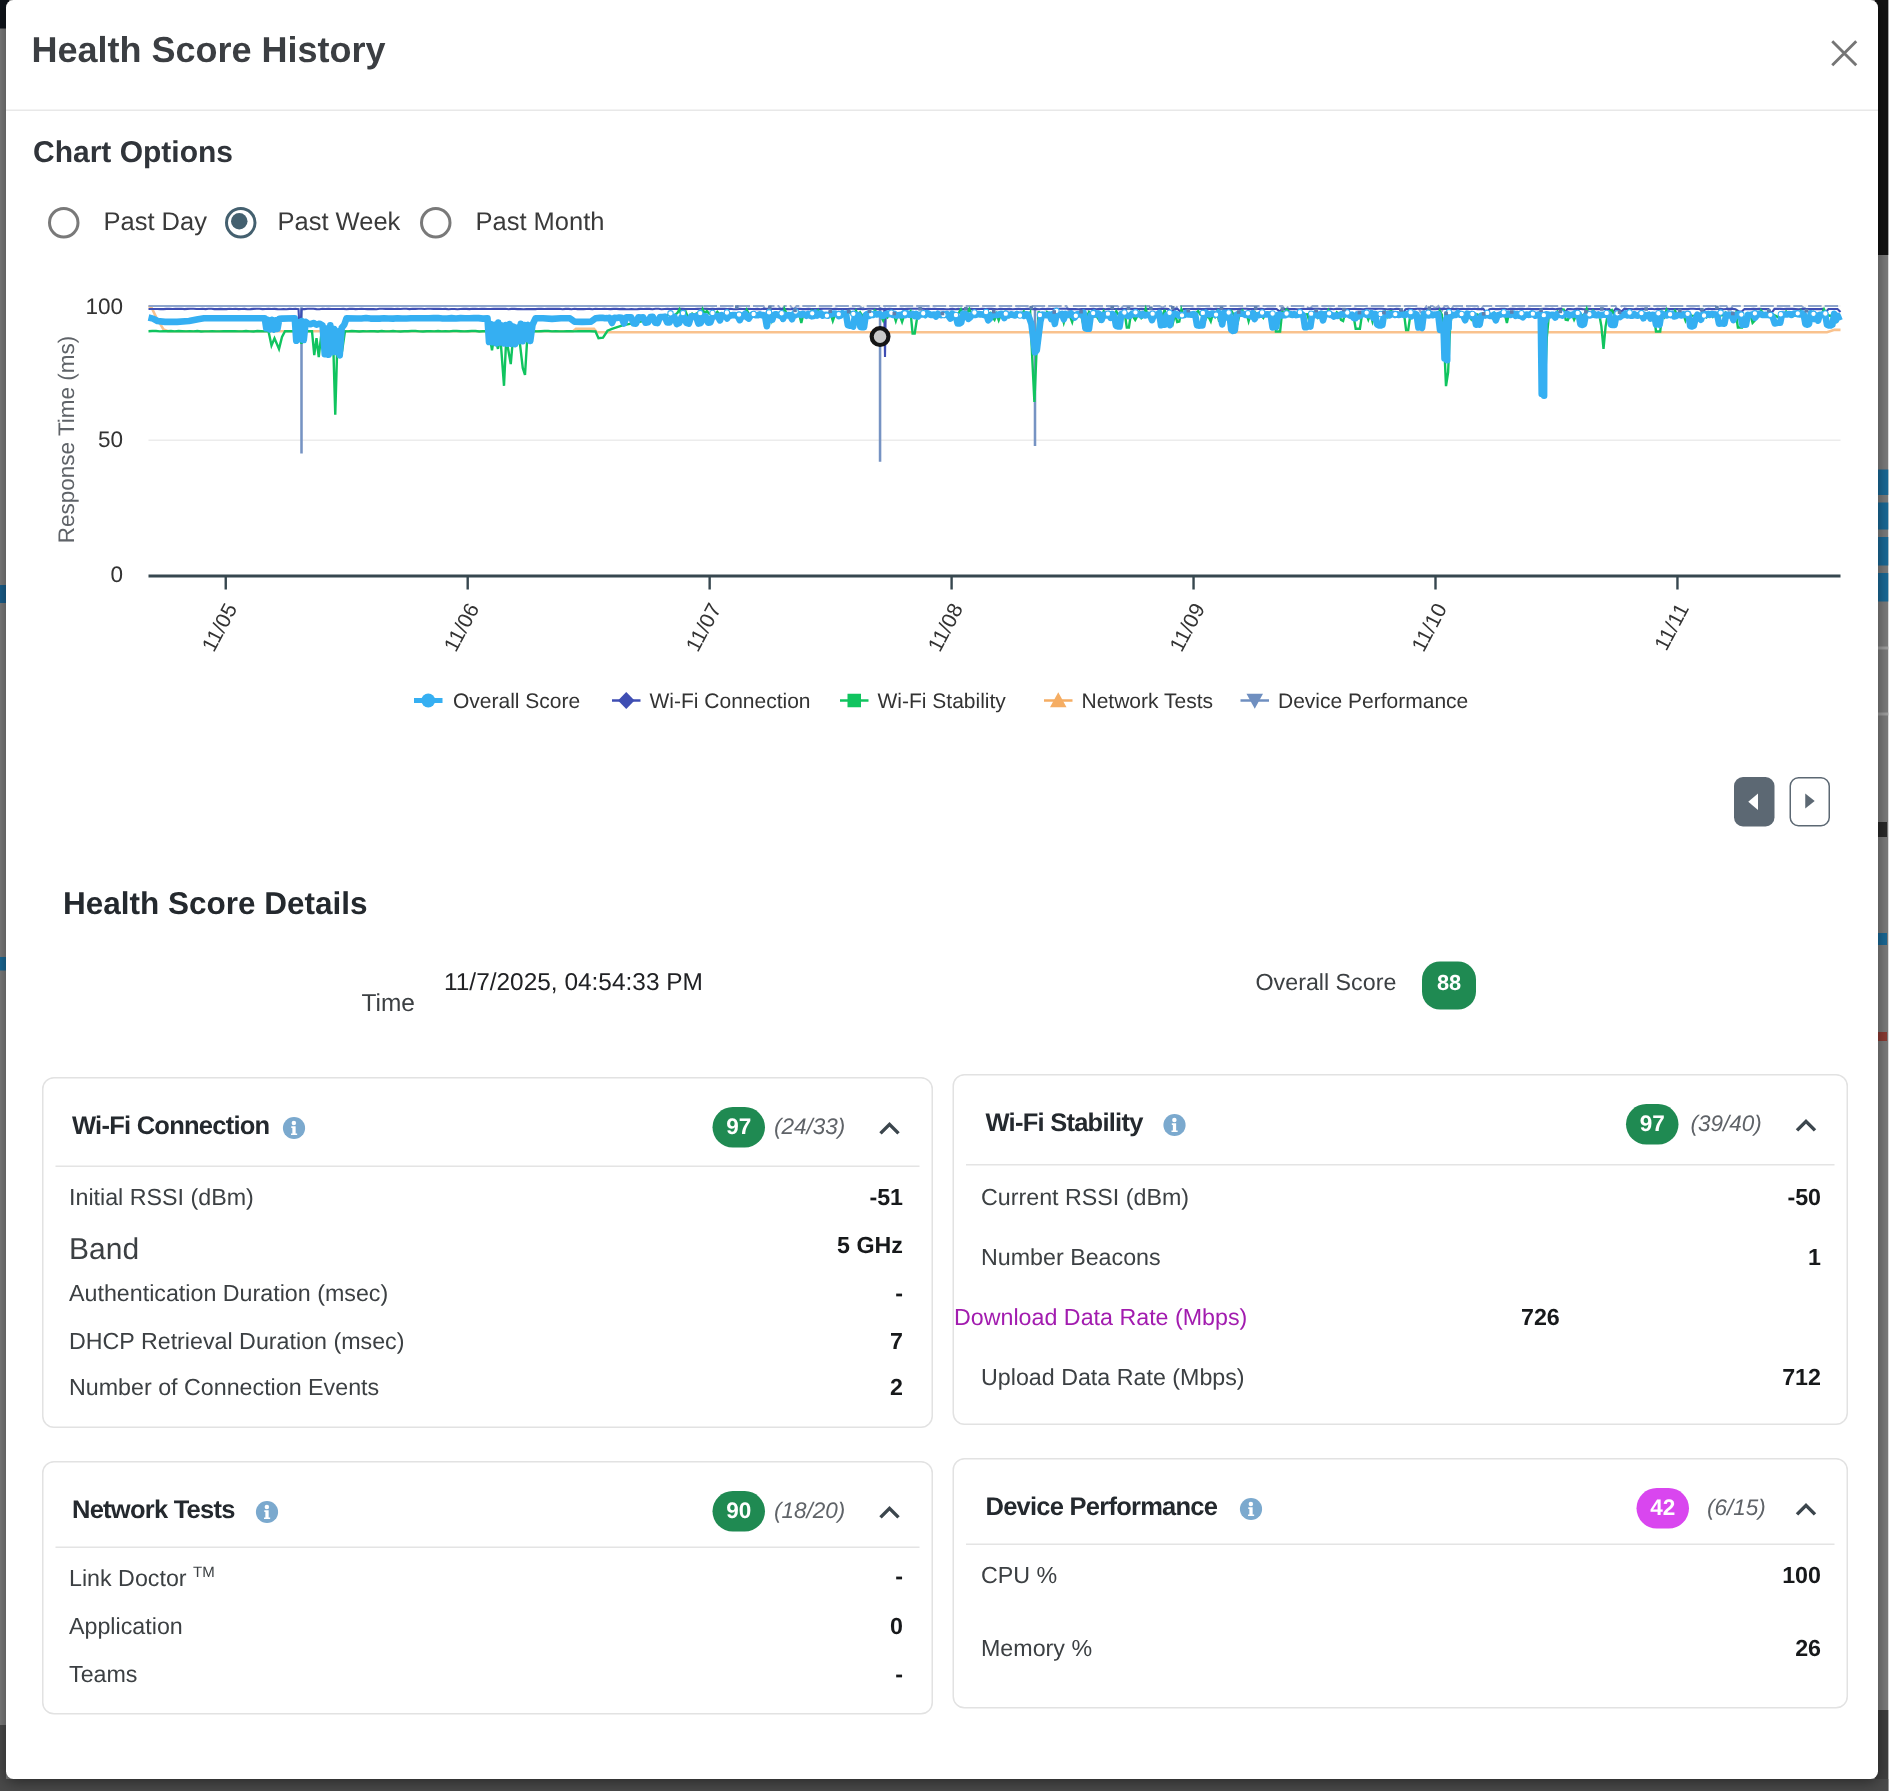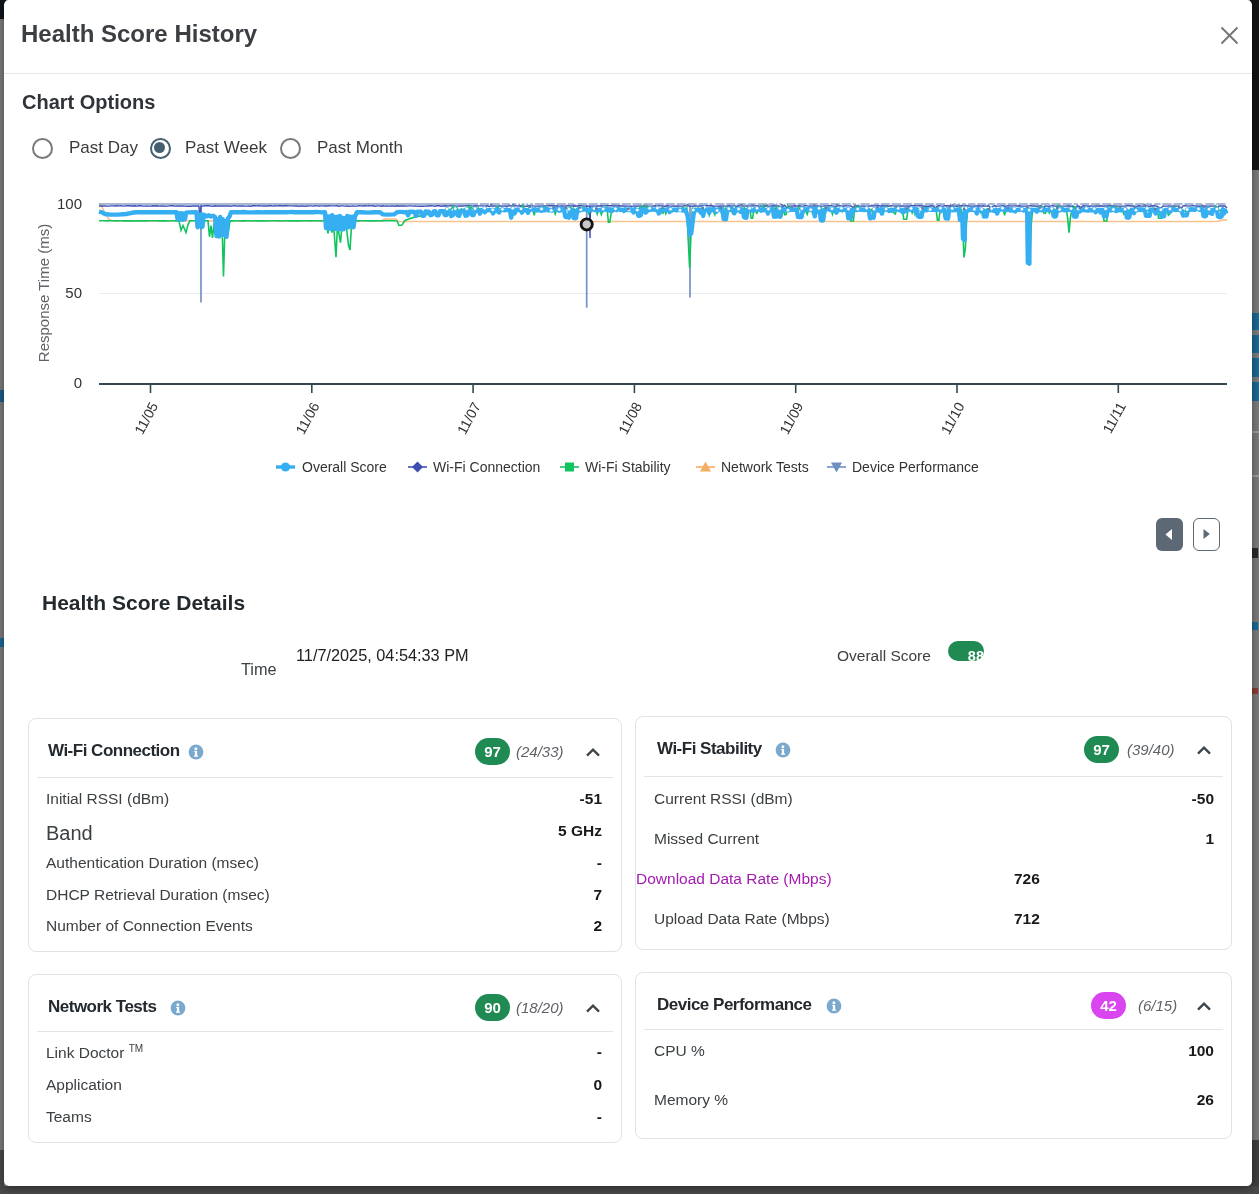--- a/index.html
+++ b/index.html
@@ -209,21 +209,21 @@
 <div style="position:absolute;left:1156px;top:518px;width:27px;height:33px;background:#5c6873;border-radius:6px"><svg width="27" height="33" viewBox="0 0 27 33">
       <path d="M16,11 L16,22 L9.5,16.5 Z" fill="#fff"></path>
     </svg></div>
 <div style="position:absolute;left:1193px;top:518px;width:27px;height:33px;background:#fff;border:1.6px solid #5c6873;border-radius:6px;box-sizing:border-box"><svg width="24" height="30" viewBox="0 0 24 30">
       <path d="M9.5,10 L9.5,20 L15.8,15 Z" fill="#5c6873"></path>
     </svg></div>
 <div style="position:absolute;left:42px;top:591px;font-size:21px;font-weight:600;color:#24292e">Health Score Details</div>
 <div style="position:absolute;left:241px;top:660px;font-size:16.3px;color:#3c4043">Time</div>
 <div style="position:absolute;left:296px;top:646px;font-size:16.3px;color:#202124">11/7/2025, 04:54:33 PM</div>
 <div style="position:absolute;left:837px;top:647px;font-size:15.5px;color:#3c4043">Overall Score</div>
-<div style="position:absolute;left:948px;top:641px;width:36px;height:20px;border-radius:12px;background:#1f8a52;color:#fff;font-size:14.5px;font-weight:bold;text-align:right;line-height:30px">88</div>
+<div style="position:absolute;left:948px;top:641px;width:36px;height:32px;border-radius:12px;background:#1f8a52;color:#fff;font-size:14.5px;font-weight:bold;text-align:center;line-height:30px">88</div>
 <div style="position:absolute;left:28px;top:718px;width:594px;height:234px;background:#fff;border:1px solid #e2e2e2;border-radius:8px;box-sizing:border-box"></div>
 <div style="position:absolute;left:48px;top:741px;font-size:17px;font-weight:bold;letter-spacing:-0.5px;color:#24292e">Wi-Fi Connection</div>
 <svg style="position:absolute;left:188px;top:744px" width="16" height="16" viewBox="0 0 16 16">
     <circle cx="8" cy="8" r="7.4" fill="#7ba9ce"></circle>
     <circle cx="7.9" cy="4.7" r="1.5" fill="#fff"></circle>
     <path d="M6.2,6.9 L9.1,6.9 L9.1,11.6 L10.1,11.6 L10.1,12.7 L6.0,12.7 L6.0,11.6 L6.9,11.6 L6.9,8.0 L6.2,8.0 Z" fill="#fff"></path>
   </svg>
 <div style="position:absolute;left:475px;top:738px;width:35px;height:27px;border-radius:13.5px;background:#1f8a52;color:#fff;font-size:15px;font-weight:bold;text-align:center;line-height:27px">97</div>
 <div style="position:absolute;left:516px;top:743px;font-size:15px;font-style:italic;color:#5f6368">(24/33)</div>
 <svg style="position:absolute;left:585px;top:747px" width="16" height="10" viewBox="0 0 16 10">
@@ -248,26 +248,26 @@
     <path d="M6.2,6.9 L9.1,6.9 L9.1,11.6 L10.1,11.6 L10.1,12.7 L6.0,12.7 L6.0,11.6 L6.9,11.6 L6.9,8.0 L6.2,8.0 Z" fill="#fff"></path>
   </svg>
 <div style="position:absolute;left:1084px;top:736px;width:35px;height:27px;border-radius:13.5px;background:#1f8a52;color:#fff;font-size:15px;font-weight:bold;text-align:center;line-height:27px">97</div>
 <div style="position:absolute;left:1127px;top:741px;font-size:15px;font-style:italic;color:#5f6368">(39/40)</div>
 <svg style="position:absolute;left:1196px;top:745px" width="16" height="10" viewBox="0 0 16 10">
     <path d="M2,8.6 L8,2.6 L14,8.6" fill="none" stroke="#3c464d" stroke-width="2.3"></path>
   </svg>
 <div style="position:absolute;left:644px;top:776px;width:579px;height:1px;background:#e4e4e4"></div>
 <div style="position:absolute;left:654px;top:790px;font-size:15.5px;color:#3c4043">Current RSSI (dBm)</div>
 <div style="position:absolute;left:1014px;top:790px;width:200px;text-align:right;font-size:15.5px;font-weight:bold;color:#17191b">-50</div>
-<div style="position:absolute;left:654px;top:830px;font-size:15.5px;color:#3c4043">Missed Current</div>
+<div style="position:absolute;left:654px;top:830px;font-size:15.5px;color:#3c4043">Number Beacons</div>
 <div style="position:absolute;left:1014px;top:830px;width:200px;text-align:right;font-size:15.5px;font-weight:bold;color:#17191b">1</div>
 <div style="position:absolute;left:636px;top:870px;font-size:15.5px;color:#a21caf">Download Data Rate (Mbps)</div>
 <div style="position:absolute;left:1014px;top:870px;width:200px;font-size:15.5px;font-weight:bold;color:#17191b">726</div>
 <div style="position:absolute;left:654px;top:910px;font-size:15.5px;color:#3c4043">Upload Data Rate (Mbps)</div>
-<div style="position:absolute;left:1014px;top:910px;width:200px;text-align:left;font-size:15.5px;font-weight:bold;color:#17191b">712</div>
+<div style="position:absolute;left:1014px;top:910px;width:200px;text-align:right;font-size:15.5px;font-weight:bold;color:#17191b">712</div>
 <div style="position:absolute;left:28px;top:974px;width:594px;height:169px;background:#fff;border:1px solid #e2e2e2;border-radius:8px;box-sizing:border-box"></div>
 <div style="position:absolute;left:48px;top:997px;font-size:17px;font-weight:bold;letter-spacing:-0.5px;color:#24292e">Network Tests</div>
 <svg style="position:absolute;left:170px;top:1000px" width="16" height="16" viewBox="0 0 16 16">
     <circle cx="8" cy="8" r="7.4" fill="#7ba9ce"></circle>
     <circle cx="7.9" cy="4.7" r="1.5" fill="#fff"></circle>
     <path d="M6.2,6.9 L9.1,6.9 L9.1,11.6 L10.1,11.6 L10.1,12.7 L6.0,12.7 L6.0,11.6 L6.9,11.6 L6.9,8.0 L6.2,8.0 Z" fill="#fff"></path>
   </svg>
 <div style="position:absolute;left:475px;top:994px;width:35px;height:27px;border-radius:13.5px;background:#1f8a52;color:#fff;font-size:15px;font-weight:bold;text-align:center;line-height:27px">90</div>
 <div style="position:absolute;left:516px;top:999px;font-size:15px;font-style:italic;color:#5f6368">(18/20)</div>
 <svg style="position:absolute;left:585px;top:1003px" width="16" height="10" viewBox="0 0 16 10">

